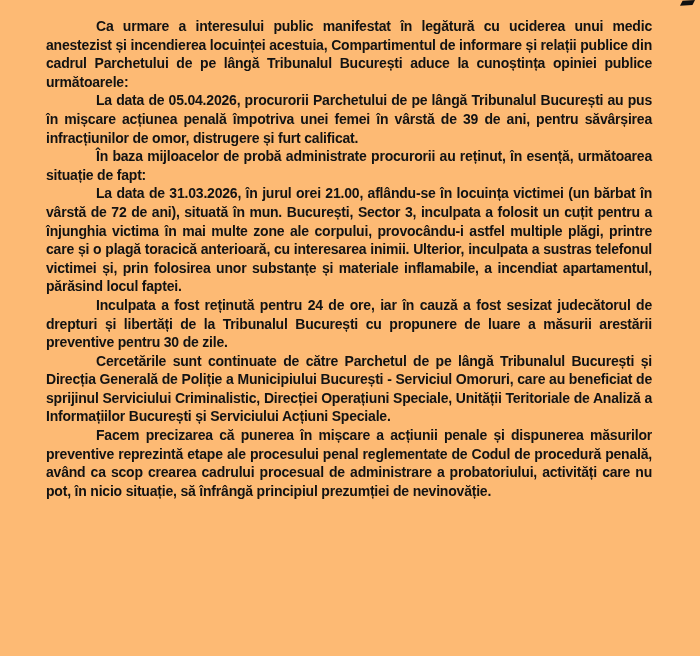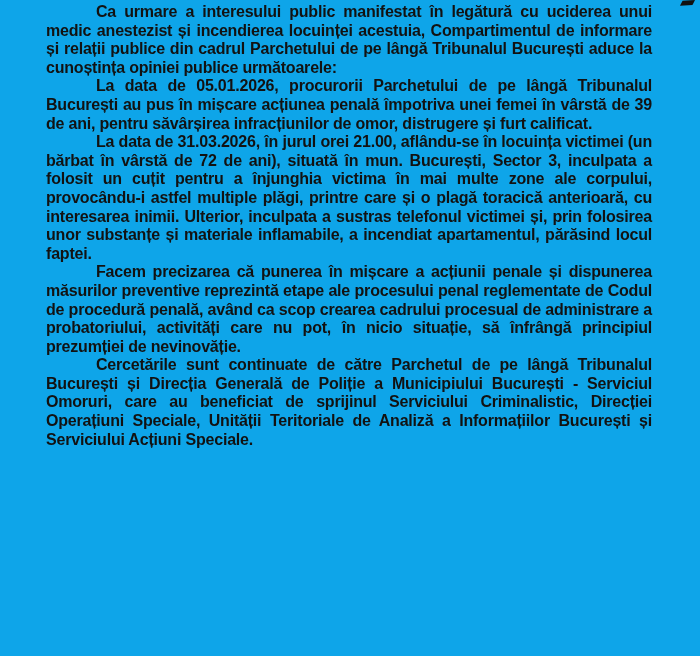--- a/index.html
+++ b/index.html
@@ -10,25 +10,25 @@
   body {
     width: 700px;
     height: 656px;
     overflow: hidden;
     position: relative;
   }
   .page {
     box-sizing: border-box;
     width: 700px;
     height: 656px;
-    padding: 3px 48px 6px 46px;
-    background: #0ea5e9;
+    padding: 17px 48px 6px 46px;
+    background: #fdba74;
     color: #121212;
     font-family: "Liberation Sans", sans-serif;
-    font-size: 16px;
+    font-size: 14px;
     font-weight: 600;
     line-height: 18.6px;
     letter-spacing: -0.2px;
   }
   .page p {
     margin: 0;
     text-align: justify;
     text-indent: 50px;
   }
   .scan-artifact {
@@ -40,19 +40,21 @@
     background: #111111;
     transform: skewX(-30deg) rotate(-4deg);
     transform-origin: top right;
   }
 </style>
 </head>
 <body>
 
 <div class="page">
   <p>Ca urmare a interesului public manifestat în legătură cu uciderea unui medic anestezist și incendierea locuinței acestuia, Compartimentul de informare și relații publice din cadrul Parchetului de pe lângă Tribunalul București aduce la cunoștința opiniei publice următoarele:</p>
-  <p>La data de 05.01.2026, procurorii Parchetului de pe lângă Tribunalul București au pus în mișcare acțiunea penală împotriva unei femei în vârstă de 39 de ani, pentru săvârșirea infracțiunilor de omor, distrugere și furt calificat.</p>
+  <p>La data de 05.04.2026, procurorii Parchetului de pe lângă Tribunalul București au pus în mișcare acțiunea penală împotriva unei femei în vârstă de 39 de ani, pentru săvârșirea infracțiunilor de omor, distrugere și furt calificat.</p>
+  <p>În baza mijloacelor de probă administrate procurorii au reținut, în esență, următoarea situație de fapt:</p>
   <p>La data de 31.03.2026, în jurul orei 21.00, aflându-se în locuința victimei (un bărbat în vârstă de 72 de ani), situată în mun. București, Sector 3, inculpata a folosit un cuțit pentru a înjunghia victima în mai multe zone ale corpului, provocându-i astfel multiple plăgi, printre care și o plagă toracică anterioară, cu interesarea inimii. Ulterior, inculpata a sustras telefonul victimei și, prin folosirea unor substanțe și materiale inflamabile, a incendiat apartamentul, părăsind locul faptei.</p>
+  <p>Inculpata a fost reținută pentru 24 de ore, iar în cauză a fost sesizat judecătorul de drepturi și libertăți de la Tribunalul București cu propunere de luare a măsurii arestării preventive pentru 30 de zile.</p>
+  <p>Cercetările sunt continuate de către Parchetul de pe lângă Tribunalul București și Direcția Generală de Poliție a Municipiului București - Serviciul Omoruri, care au beneficiat de sprijinul Serviciului Criminalistic, Direcției Operațiuni Speciale, Unității Teritoriale de Analiză a Informațiilor București și Serviciului Acțiuni Speciale.</p>
   <p>Facem precizarea că punerea în mișcare a acțiunii penale și dispunerea măsurilor preventive reprezintă etape ale procesului penal reglementate de Codul de procedură penală, având ca scop crearea cadrului procesual de administrare a probatoriului, activități care nu pot, în nicio situație, să înfrângă principiul prezumției de nevinovăție.</p>
-  <p>Cercetările sunt continuate de către Parchetul de pe lângă Tribunalul București și Direcția Generală de Poliție a Municipiului București - Serviciul Omoruri, care au beneficiat de sprijinul Serviciului Criminalistic, Direcției Operațiuni Speciale, Unității Teritoriale de Analiză a Informațiilor București și Serviciului Acțiuni Speciale.</p>
 </div>
 
 <div class="scan-artifact"></div>
 
 </body></html>

